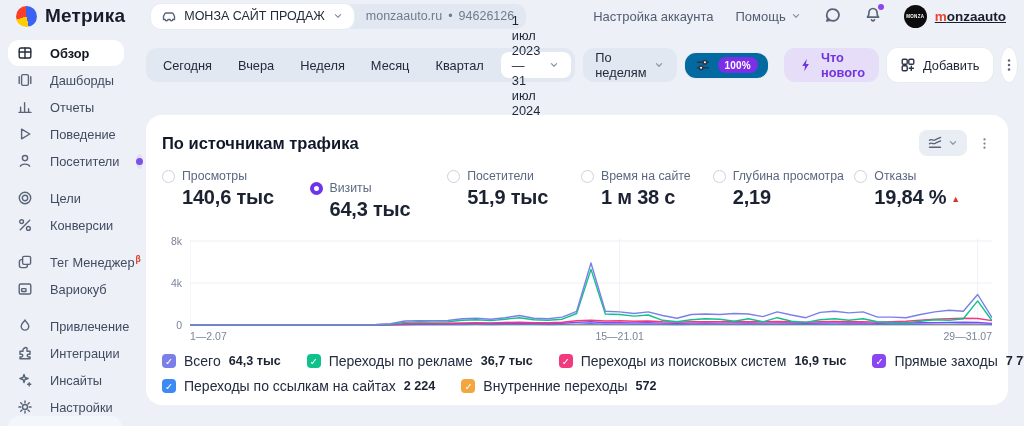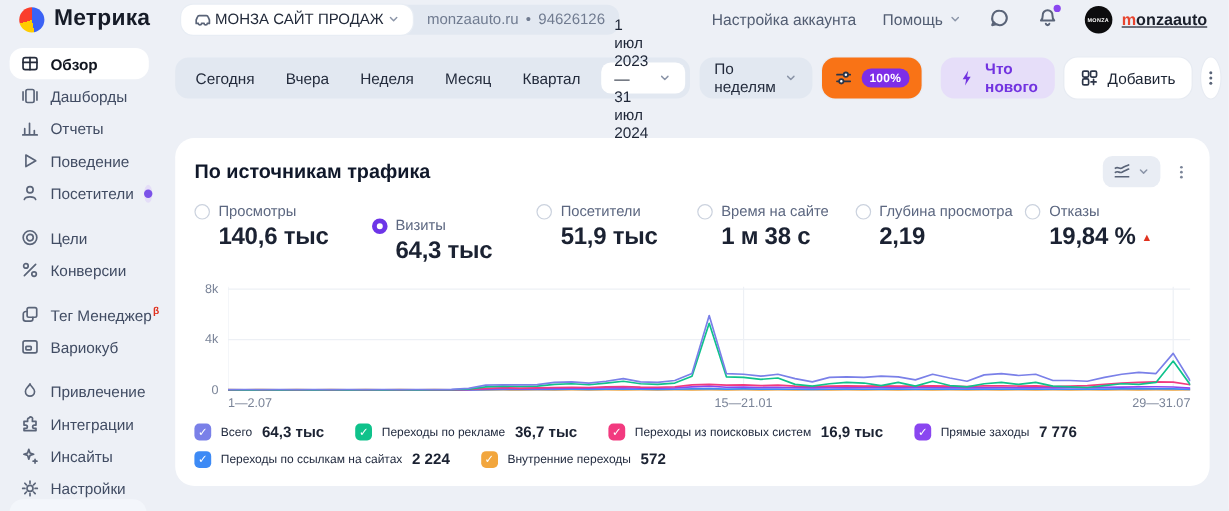--- a/index.html
+++ b/index.html
@@ -14,40 +14,40 @@
 
   
   .header { position:absolute; top:0; left:0; right:0; height:32px;
     display:flex; align-items:center; padding:0 18px 0 16px; gap:0; }
   .brand { display:flex; align-items:center; gap:8px; }
   .brand-logo { width:21px; height:21px; border-radius:50%;
     background:conic-gradient(#3b62f5 0deg 168deg, #ffcc00 168deg 252deg, #fa3e2c 252deg 360deg); }
   .brand-name { font-size:19px; font-weight:700; color:#171c28; letter-spacing:.2px; }
   .counter-group { display:flex; align-items:center; height:25px; margin-left:26px;
     background:#e2e8f1; border-radius:10px; }
-  .counter-pill { display:flex; align-items:center; gap:2px; height:25px; padding:0 10px;
+  .counter-pill { display:flex; align-items:center; gap:7px; height:25px; padding:0 10px;
     background:#fff; border-radius:10px; box-shadow:0 0 0 1px #e8edf4; cursor:pointer; }
   .counter-pill .name { font-size:12.5px; color:#222a3a; }
   .counter-meta { display:flex; align-items:flex-start; gap:6px; padding:0 12px; color:#707b90; font-size:12.5px; }
   .hdr-right { margin-left:auto; display:flex; align-items:center; gap:22px; }
   .hdr-link { color:#525d72; cursor:pointer; display:flex; align-items:center; gap:4px; }
   .hdr-iconbtn { position:relative; cursor:pointer; color:#525d72; }
   .bell-dot { position:absolute; top:-2px; right:-2px; width:6px; height:6px;
     border-radius:50%; background:#8a46f0; }
   .hdr-user { display:flex; align-items:center; gap:8px; cursor:pointer; }
   .avatar { width:23px; height:23px; border-radius:50%; background:#0c0c0e; color:#fff;
     display:flex; align-items:center; justify-content:center;
     font-size:4.5px; font-weight:700; letter-spacing:.3px; }
   .user-name { font-size:13.5px; color:#1a1f2b; font-weight:600;text-decoration:underline; }
   .user-name .accent { color:#e8442e; }
 
   
   .sidebar { position:absolute; top:34px; left:0; bottom:0; width:132px; padding:6px 8px; }
   .side-group { margin-bottom:11px; }
-  .side-item { display:flex; align-items:center; gap:9px; padding:5px 7px 5px 9px;
+  .side-item { display:flex; align-items:center; gap:17px; padding:5px 7px 5px 9px;
     border-radius:11px; height:26px; cursor:pointer; color:#414c63; margin-bottom:1px; }
   .side-item .side-label { font-size:12.8px; white-space:nowrap; }
   .side-item.active { background:#fff; color:#10151f; }
   .side-item.active .side-label { font-weight:700; }
   .side-item.active .ico { color:#242b3a; }
   .beta { color:#e0321f; font-size:8.5px; font-weight:700; vertical-align:super; margin-left:1px; }
   .side-badge { margin-left:auto; width:15px; height:15px; border-radius:50%;
     background:#e4ddf8; display:flex; align-items:center; justify-content:center; }
   .side-badge i { width:7px; height:7px; border-radius:50%; background:#7b52e8; display:block; }
   .side-ghost { position:absolute; bottom:-16px; left:8px; right:10px; height:26px;
@@ -58,21 +58,21 @@
     display:flex; align-items:center; gap:8px; }
   .preset-group { display:flex; align-items:center; height:34px; background:#e2e8f1;
     border-radius:11px; padding:0 0 0 4px; }
   .preset-btn { border:0; background:transparent; font:inherit; font-size:12.8px;
     color:#232b3c; padding:0 13px; height:34px; cursor:pointer; }
   .date-pill { display:flex; align-items:center; gap:8px; height:26px; margin:4px;
     background:#fff; border-radius:8px; padding:0 11px; font-size:12.8px; color:#1e2637;
     cursor:pointer; }
   .gran-pill { display:flex; align-items:center; gap:6px; height:34px; background:#e2e8f1;
     border-radius:11px; padding:0 12px; font-size:12.8px; color:#232b3c; cursor:pointer; }
-  .sampling-pill { display:flex; align-items:center; gap:7px; height:34px; background:#f97316;
+  .sampling-pill { display:flex; align-items:center; gap:7px; height:25px; background:#0369a1;
     border-radius:11px; padding:0 10px; cursor:pointer; box-shadow:0 0 0 1px #e7ebf2; }
   .sampling-badge { background:#7d2ee8; color:#fff; font-size:10px; font-weight:700;
     border-radius:9px; padding:2.5px 7px; letter-spacing:.2px; }
   .tb-spacer { flex:1; }
   .whatsnew-pill { display:flex; align-items:center; gap:7px; height:34px;
     background:#e6def9; color:#7233e0; border-radius:11px; padding:0 14px;
     font-size:12.8px; font-weight:600; cursor:pointer; }
   .whatsnew-pill .ico { color:#7233e0; }
   .add-pill { display:flex; align-items:center; gap:7px; height:34px; background:#fff;
     border-radius:11px; padding:0 13px; font-size:12.8px; color:#1c2433; cursor:pointer;
@@ -114,21 +114,21 @@
   .x-labels .xl0 { position:absolute; left:0; }
   .x-labels .xl1 { position:absolute; left:53.57%; transform:translateX(-50%); }
   .x-labels .xl2 { position:absolute; right:0; }
 
   
   .legend { margin-top:10px; }
   .legend-row { display:flex; align-items:center; gap:26px; margin-bottom:9px; }
   .legend-item { display:flex; align-items:center; gap:8px; cursor:pointer; }
   .cbx { width:14px; height:14px; border-radius:4px; color:#fff; font-size:9.5px;
     display:flex; align-items:center; justify-content:center; font-weight:700; }
-  .legend-label { font-size:10px; color:#232c40; white-space:nowrap; }
+  .legend-label { font-size:14px; color:#232c40; white-space:nowrap; }
   .legend-value { font-size:12.6px; font-weight:700; color:#1b2232; white-space:nowrap; }
 </style>
 </head>
 <body>
 
 <div class="header">
   <div class="brand">
     <span class="brand-logo"></span>
     <span class="brand-name">Метрика</span>
   </div>

